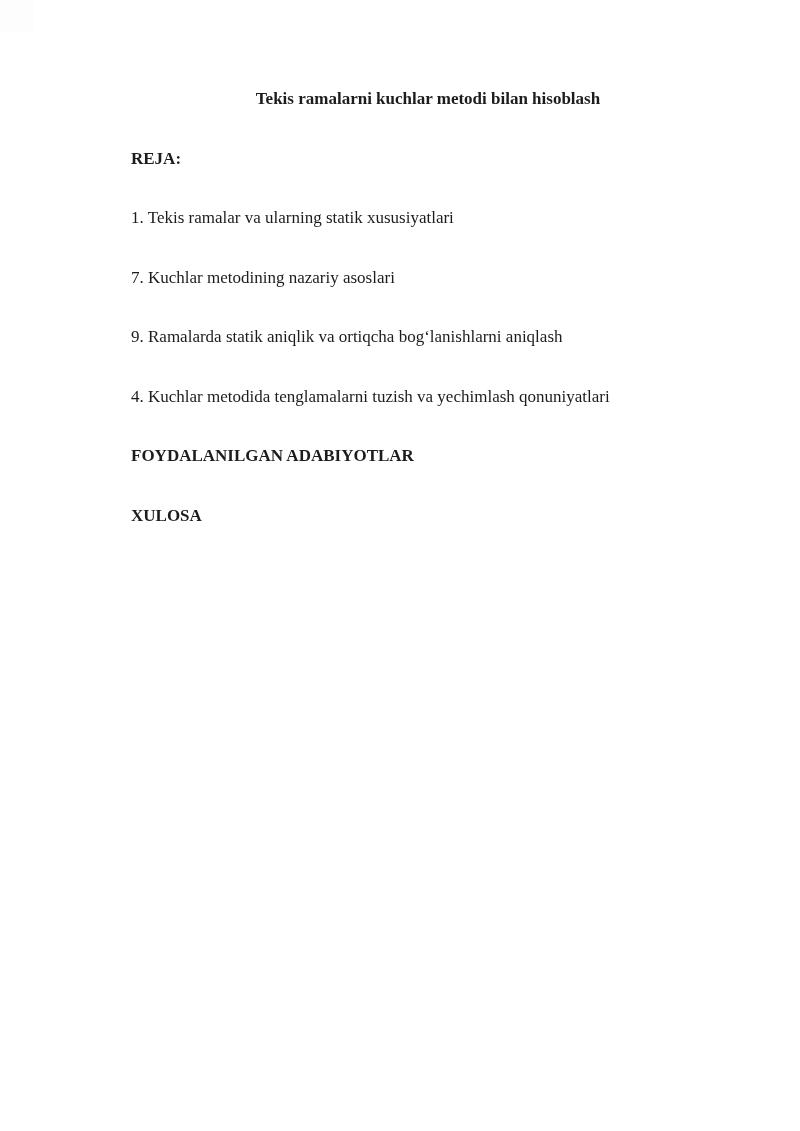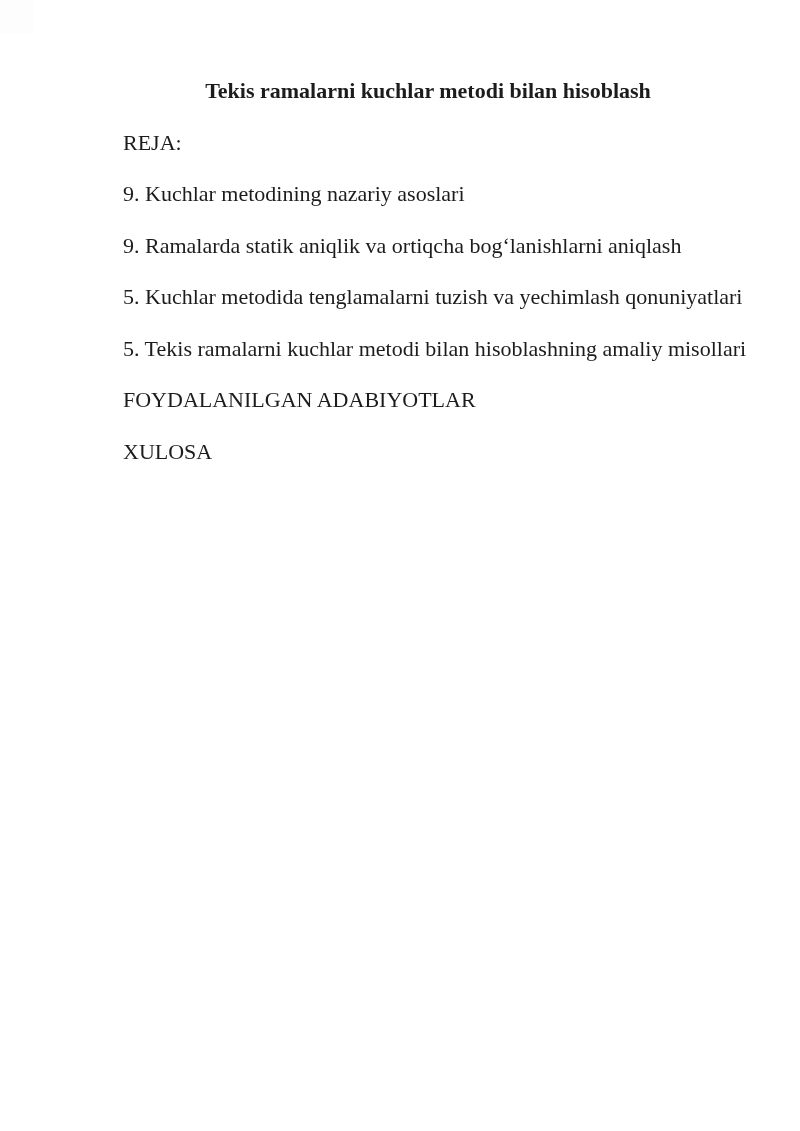--- a/index.html
+++ b/index.html
@@ -23,46 +23,46 @@
     width: 33px;
     height: 33px;
     background: #fdfdfd;
   }
   .doc-body {
     box-sizing: border-box;
     width: 100%;
     padding: 61px 59px 0 115px;
   }
   .doc-body p {
-    margin: 8px;
-    font-size: 22px;
+    margin: 16px;
+    font-size: 17px;
     line-height: 43.5px;
     white-space: nowrap;
   }
   .doc-title {
     font-weight: bold;
     text-align: center;
   }
   .doc-heading {
-    font-weight: normal;
+    font-weight: bold;
     text-align: left;
   }
   .doc-item {
     font-weight: normal;
     text-align: left;
   }
 </style>
 </head>
 <body>
 
 <div class="page">
   <div class="corner-artifact"></div>
   <div class="doc-body">
     <p class="doc-title">Tekis ramalarni kuchlar metodi bilan hisoblash</p>
     <p class="doc-heading">REJA:</p>
-    <p class="doc-item">9. Kuchlar metodining nazariy asoslari</p>
+    <p class="doc-item">1. Tekis ramalar va ularning statik xususiyatlari</p>
+    <p class="doc-item">7. Kuchlar metodining nazariy asoslari</p>
     <p class="doc-item">9. Ramalarda statik aniqlik va ortiqcha bog‘lanishlarni aniqlash</p>
-    <p class="doc-item">5. Kuchlar metodida tenglamalarni tuzish va yechimlash qonuniyatlari</p>
-    <p class="doc-item">5. Tekis ramalarni kuchlar metodi bilan hisoblashning amaliy misollari</p>
+    <p class="doc-item">4. Kuchlar metodida tenglamalarni tuzish va yechimlash qonuniyatlari</p>
     <p class="doc-heading">FOYDALANILGAN ADABIYOTLAR</p>
     <p class="doc-heading">XULOSA</p>
   </div>
 </div>
 
 </body></html>

